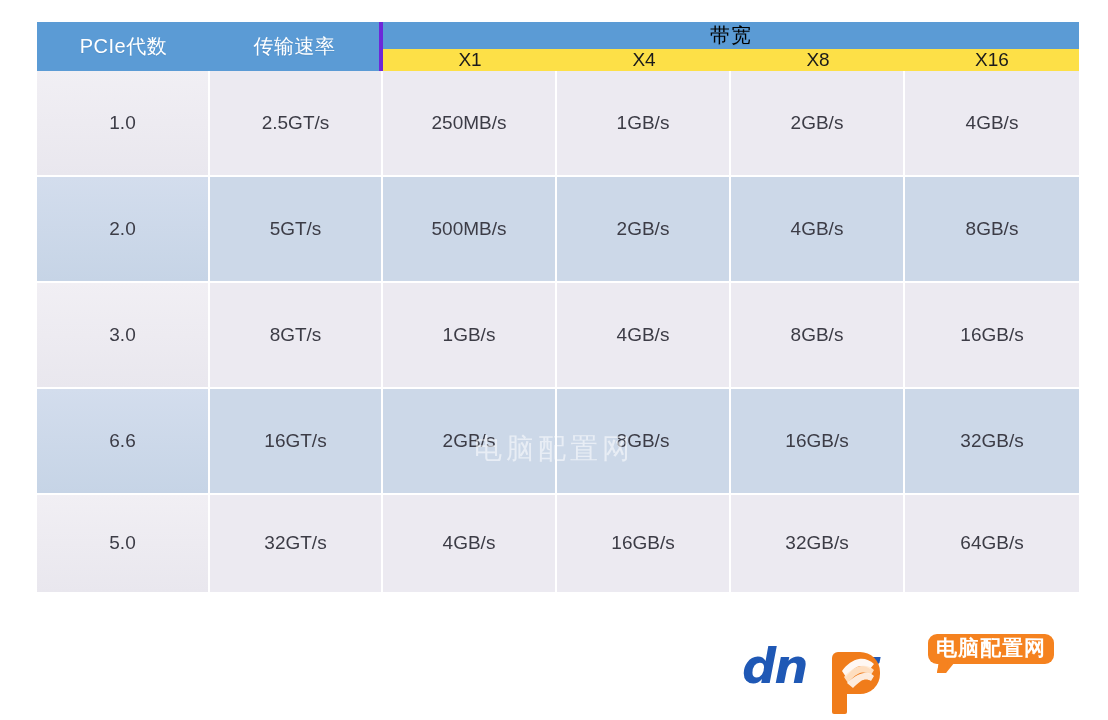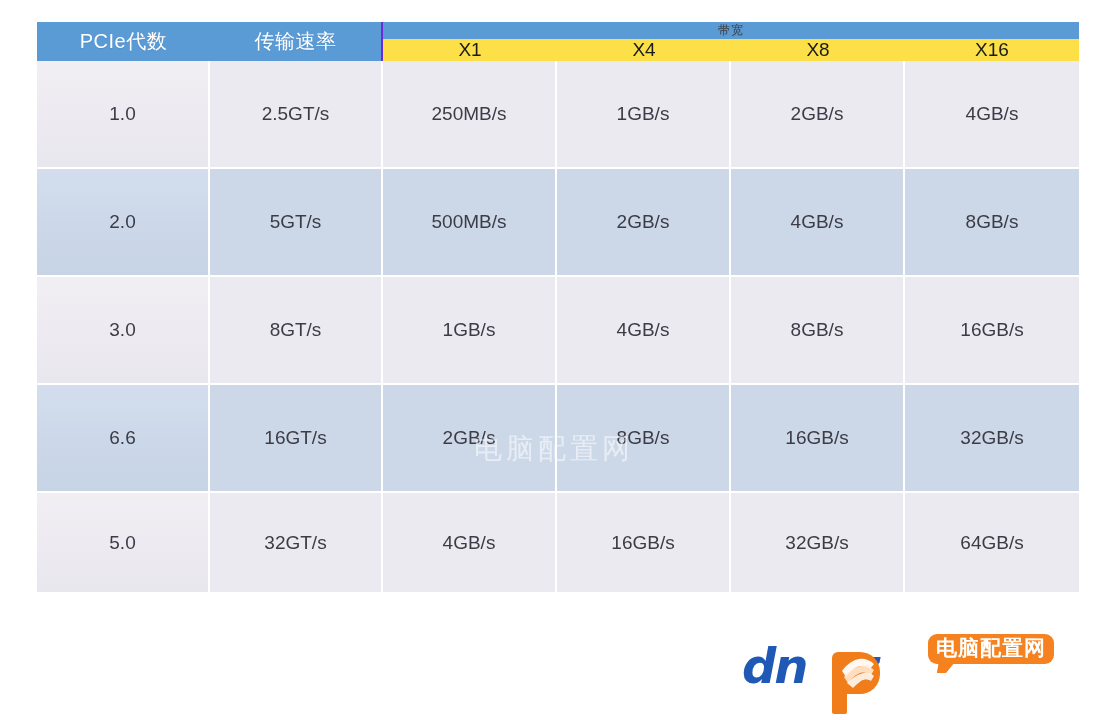--- a/index.html
+++ b/index.html
@@ -59,37 +59,37 @@
     color: #ffffff;
     font-size: 20px;
     font-weight: bold;
     letter-spacing: 0.5px;
     border-right: 2px solid #ffffff;
     border-bottom: 2px solid #ffffff;
     text-shadow: 0 1px 1px rgba(0,0,0,0.08);
   }
   .hdr-group {
     background: #5b9bd5;
-    color: #404040;
-    font-size: 12px;
+    color: #000000;
+    font-size: 20px;
     font-weight: bold;
     letter-spacing: 1px;
     border-bottom: 2px solid #ffffff;
     text-shadow: 0 1px 1px rgba(0,0,0,0.08);
   }
   .hdr-sub {
     background: #fde047;
     color: #1b1b1b;
     font-size: 19px;
     font-weight: bold;
     border-right: 2px solid #ffffff;
     border-bottom: 2px solid #ffffff;
   }
   .hdr-sub.last { border-right: 0; margin-top: 36px; }
-  .hdr-main.last-in-group { border-right: 2px solid #6d28d9; }
+  .hdr-main.last-in-group { border-right: 4px solid #6d28d9; }
 
   
   tr.row-odd td {
     background: #eceaf1;
   }
   tr.row-even td {
     background: #ccd8e8;
   }
   table.pcie tbody td {
     border-right: 2px solid #ffffff;

